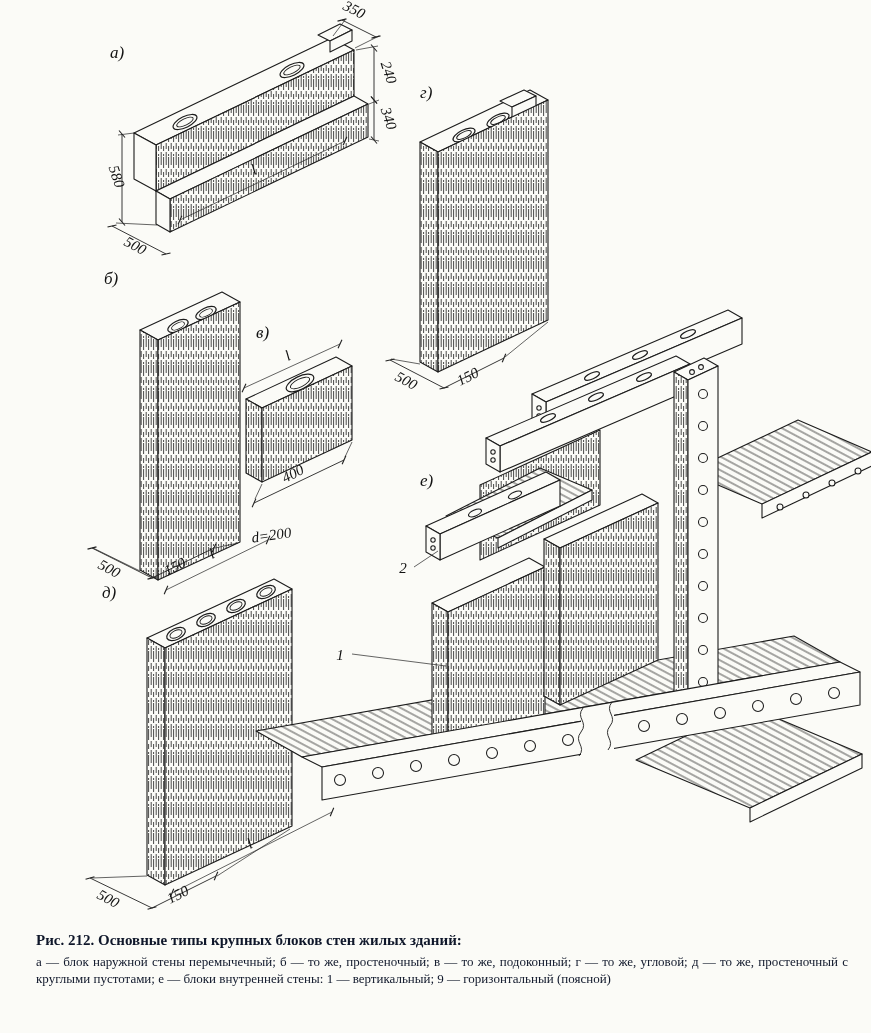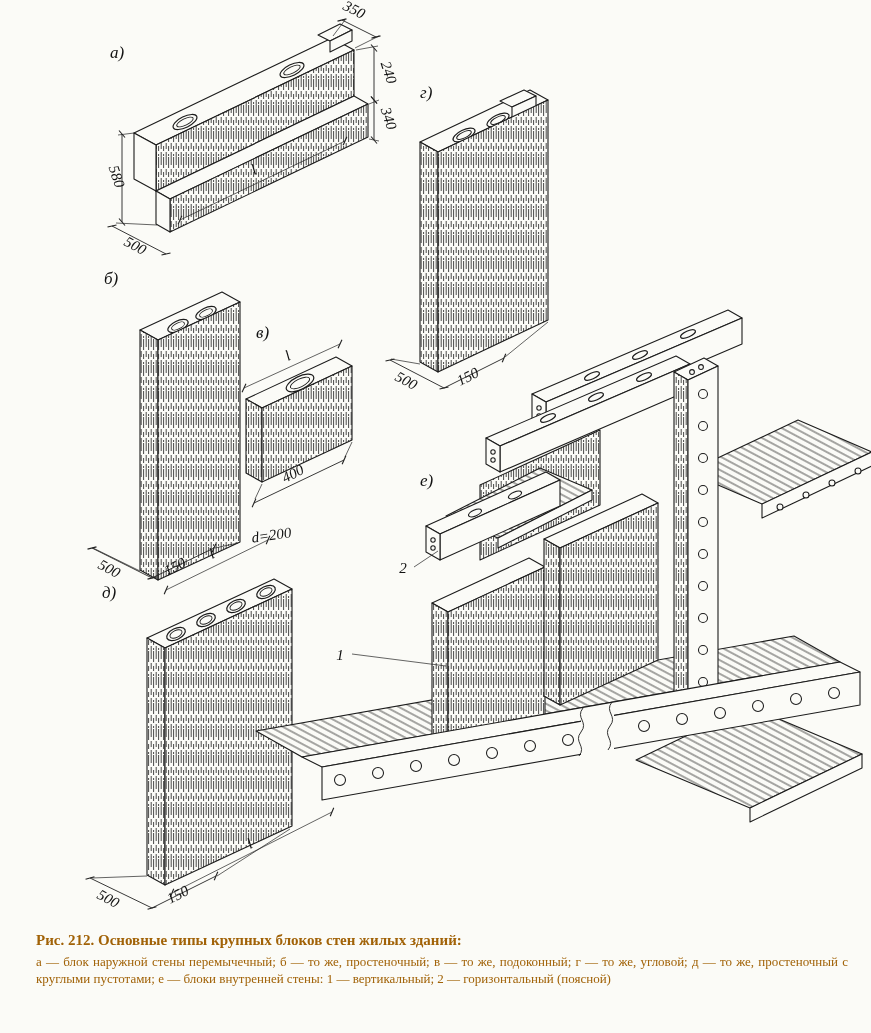--- a/index.html
+++ b/index.html
@@ -11,21 +11,21 @@
   .face-f{fill:url(#hf);stroke:#1c1c1c;stroke-width:1.1;stroke-linejoin:round;}
   .hole{fill:#fbfbf7;stroke:#1c1c1c;stroke-width:1.2;}
   .hole-in{fill:none;stroke:#1c1c1c;stroke-width:0.9;}
   .perf{fill:#fbfbf7;stroke:#1c1c1c;stroke-width:1.05;}
   .dim{stroke:#222;stroke-width:0.9;fill:none;}
   .thin{stroke:#222;stroke-width:0.7;fill:none;}
   .wavy{stroke:#1c1c1c;stroke-width:0.9;fill:none;}
   .brk{fill:#fbfbf7;stroke:none;}
   .lbl{font:italic 17px "Liberation Serif",serif;fill:#111;}
   .dimt{font:italic 15px "Liberation Serif",serif;fill:#111;text-anchor:middle;}
-  .caption{position:absolute;left:36px;top:932px;width:812px;color:#a16207;}
+  .caption{position:absolute;left:36px;top:932px;width:812px;color:#0f172a;}
   .cap-title{font-weight:bold;font-size:15px;margin-bottom:4px;}
   .cap-legend{font-size:13px;line-height:1.32;text-align:justify;}
 </style>
 </head>
 <body>
 
 <div class="page">
 
 <svg width="871" height="928" viewBox="0 0 871 928">
   <defs>
@@ -266,16 +266,16 @@
     <line class="thin" x1="352" y1="654" x2="446" y2="666"></line>
     <text class="dimt" x="340" y="660">1</text>
     <line class="thin" x1="414" y1="567" x2="438" y2="551"></line>
     <text class="dimt" x="403" y="573">2</text>
     <text class="lbl" x="420" y="486">е)</text>
   </g>
 </svg>
 
 <div class="caption">
   <div class="cap-title">Рис. 212. Основные типы крупных блоков стен жилых зданий:</div>
-  <div class="cap-legend">а — блок наружной стены перемычечный; б — то же, простеночный; в — то же, подоконный; г — то же, угловой; д — то же, простеночный с круглыми пустотами; е — блоки внутренней стены: 1 — вертикальный; 2 — горизонтальный (поясной)</div>
+  <div class="cap-legend">а — блок наружной стены перемычечный; б — то же, простеночный; в — то же, подоконный; г — то же, угловой; д — то же, простеночный с круглыми пустотами; е — блоки внутренней стены: 1 — вертикальный; 9 — горизонтальный (поясной)</div>
 </div>
 
 </div>
 
 </body></html>

